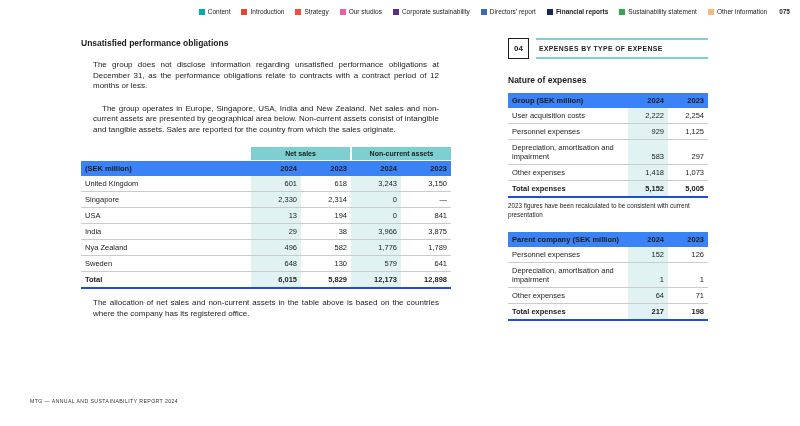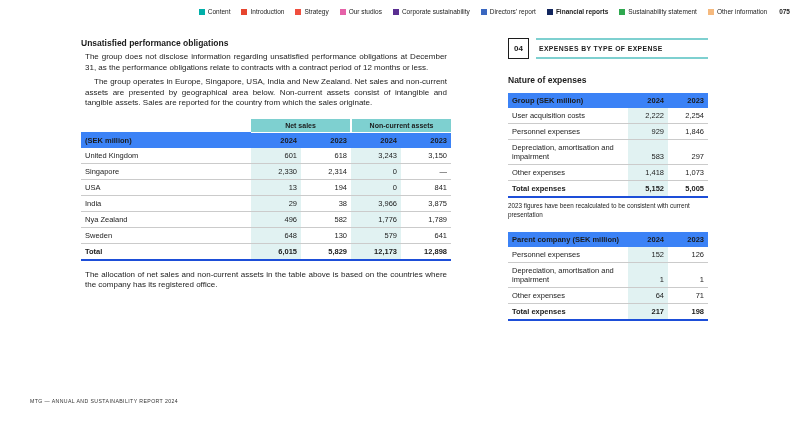--- a/index.html
+++ b/index.html
@@ -19,21 +19,21 @@
   .nav-item .sq { width:6px; height:6px; flex:none; }
   .nav-item.active .nav-label { font-weight:bold; }
   .pagenum { font-weight:bold; font-size:6.5px; margin-left:1px; }
 
   
   .columns { position:absolute; top:38px; left:81px; display:flex; align-items:flex-start; }
   .left-col { width:370px; margin-right:57px; flex:none; }
   .right-col { width:200px; flex:none; }
 
   .h-main { font-size:8.5px; font-weight:bold; margin:0 0 4px 0; }
-  .body-text { font-size:8px; line-height:1.32; text-align:justify; margin:4px; }
+  .body-text { font-size:8px; line-height:1.32; text-align:justify; margin:12px; }
   .indent { text-indent:9px; }
 
   
   table { border-collapse:collapse; table-layout:fixed; }
   .geo-table { width:370px; margin-top:10px; font-size:7.5px; }
   .exp-table { width:200px; font-size:7.5px; }
   td { padding:3px 4px; vertical-align:bottom; }
   .lbl { text-align:left; }
   .val { text-align:right;margin-top:14px; }
   .teal { background:#3b82f6; font-weight:bold; }
@@ -221,21 +221,21 @@
       </thead>
       <tbody>
         <tr>
           <td class="lbl">User acquisition costs</td>
           <td class="val">2,222</td>
           <td class="val">2,254</td>
         </tr>
         <tr>
           <td class="lbl">Personnel expenses</td>
           <td class="val">929</td>
-          <td class="val">1,846</td>
+          <td class="val">1,125</td>
         </tr>
         <tr>
           <td class="lbl">Depreciation, amortisation and impairment</td>
           <td class="val">583</td>
           <td class="val">297</td>
         </tr>
         <tr>
           <td class="lbl">Other expenses</td>
           <td class="val">1,418</td>
           <td class="val">1,073</td>

